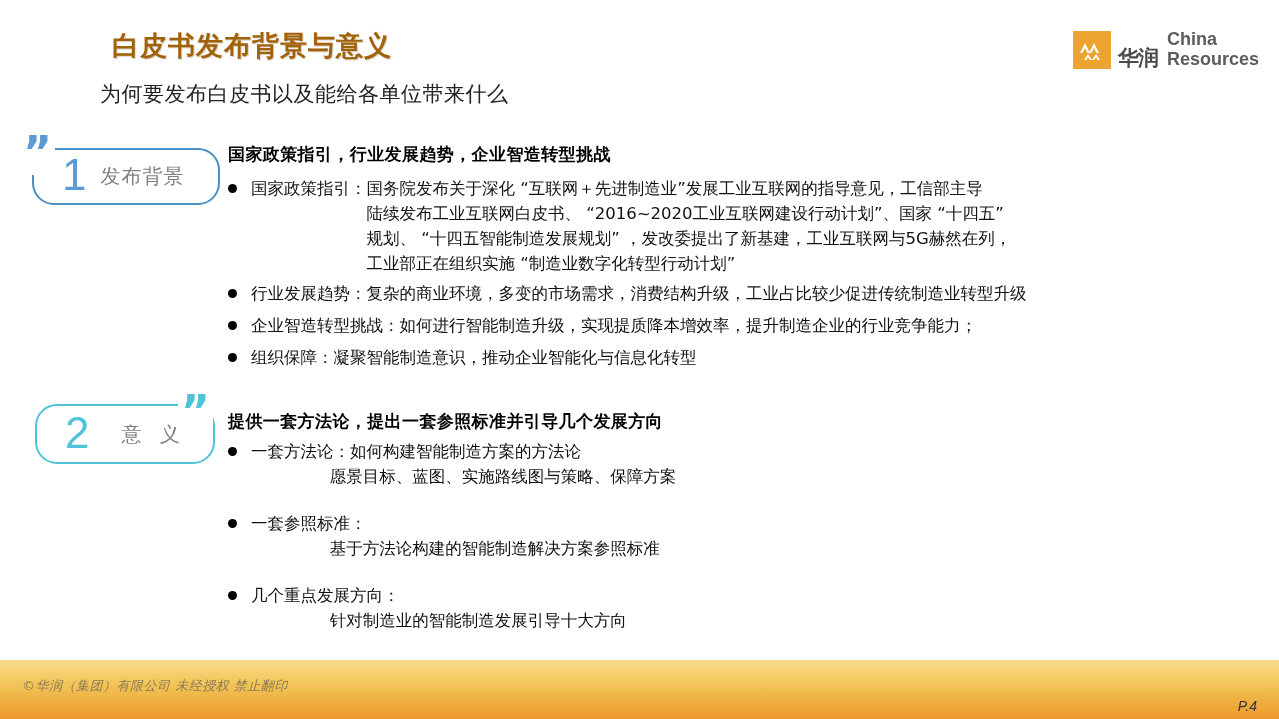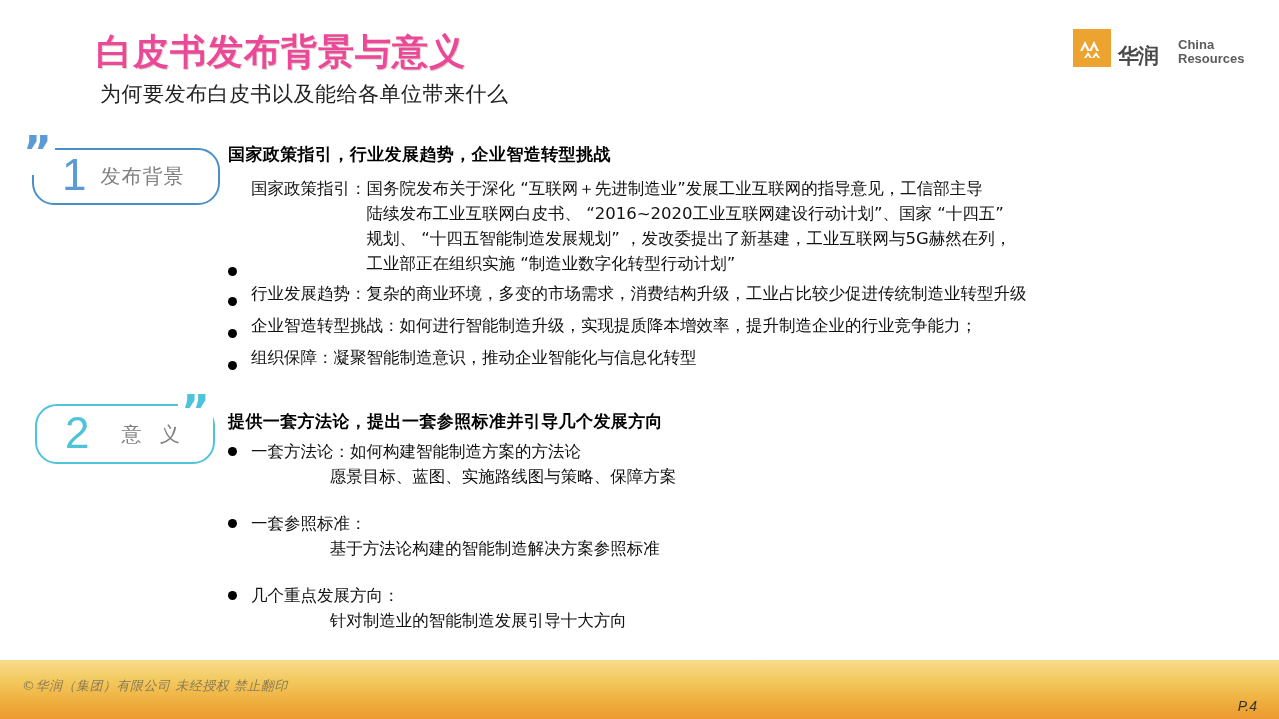--- a/index.html
+++ b/index.html
@@ -41,36 +41,36 @@
   .logo-cn {
     font-family: "DejaVu Sans", sans-serif;
     font-size: 21px;
     font-weight: bold;
     color: #4a4a4a;
     line-height: 1;
     letter-spacing: -1px;
   }
   .logo-en {
     font-family: "Liberation Sans", sans-serif;
-    font-size: 13px;
+    font-size: 18px;
     font-weight: bold;
     color: #5c5c5c;
     line-height: 1.12;
-    margin-left: 13px;
+    margin-left: 2px;
   }
 
   
   .title-main {
     position: absolute;
-    left: 96px;
+    left: 112px;
     top: 28px;
     font-family: "DejaVu Sans", sans-serif;
-    font-size: 36px;
-    font-weight: bold;
-    color: #ec4899;
+    font-size: 27px;
+    font-weight: bold;
+    color: #a16207;
     letter-spacing: 1px;
     white-space: nowrap;
     text-shadow: 1px 1px 1px rgba(140,110,80,.35);
   }
   .title-sub {
     position: absolute;
     left: 100px;
     top: 80px;
     font-family: "DejaVu Sans", sans-serif;
     font-size: 21px;
@@ -174,21 +174,21 @@
     width: 9px;
     height: 9px;
     border-radius: 50%;
     background: #000000;
     margin-top: 8px;
     margin-right: 14px;
   }
   .bullet-text {
     white-space: pre;
   }
-  .sec1-list .bullet-item { margin-bottom: 7px; align-items: flex-end; }
+  .sec1-list .bullet-item { margin-bottom: 7px; }
   .sec1-list .bullet-item:first-child { margin-bottom: 5px; }
   .sec2-list .bullet-item { margin-bottom: 22px; }
 
   
   .footer {
     position: absolute;
     left: 0;
     bottom: 0;
     width: 1279px;
     height: 59px;

